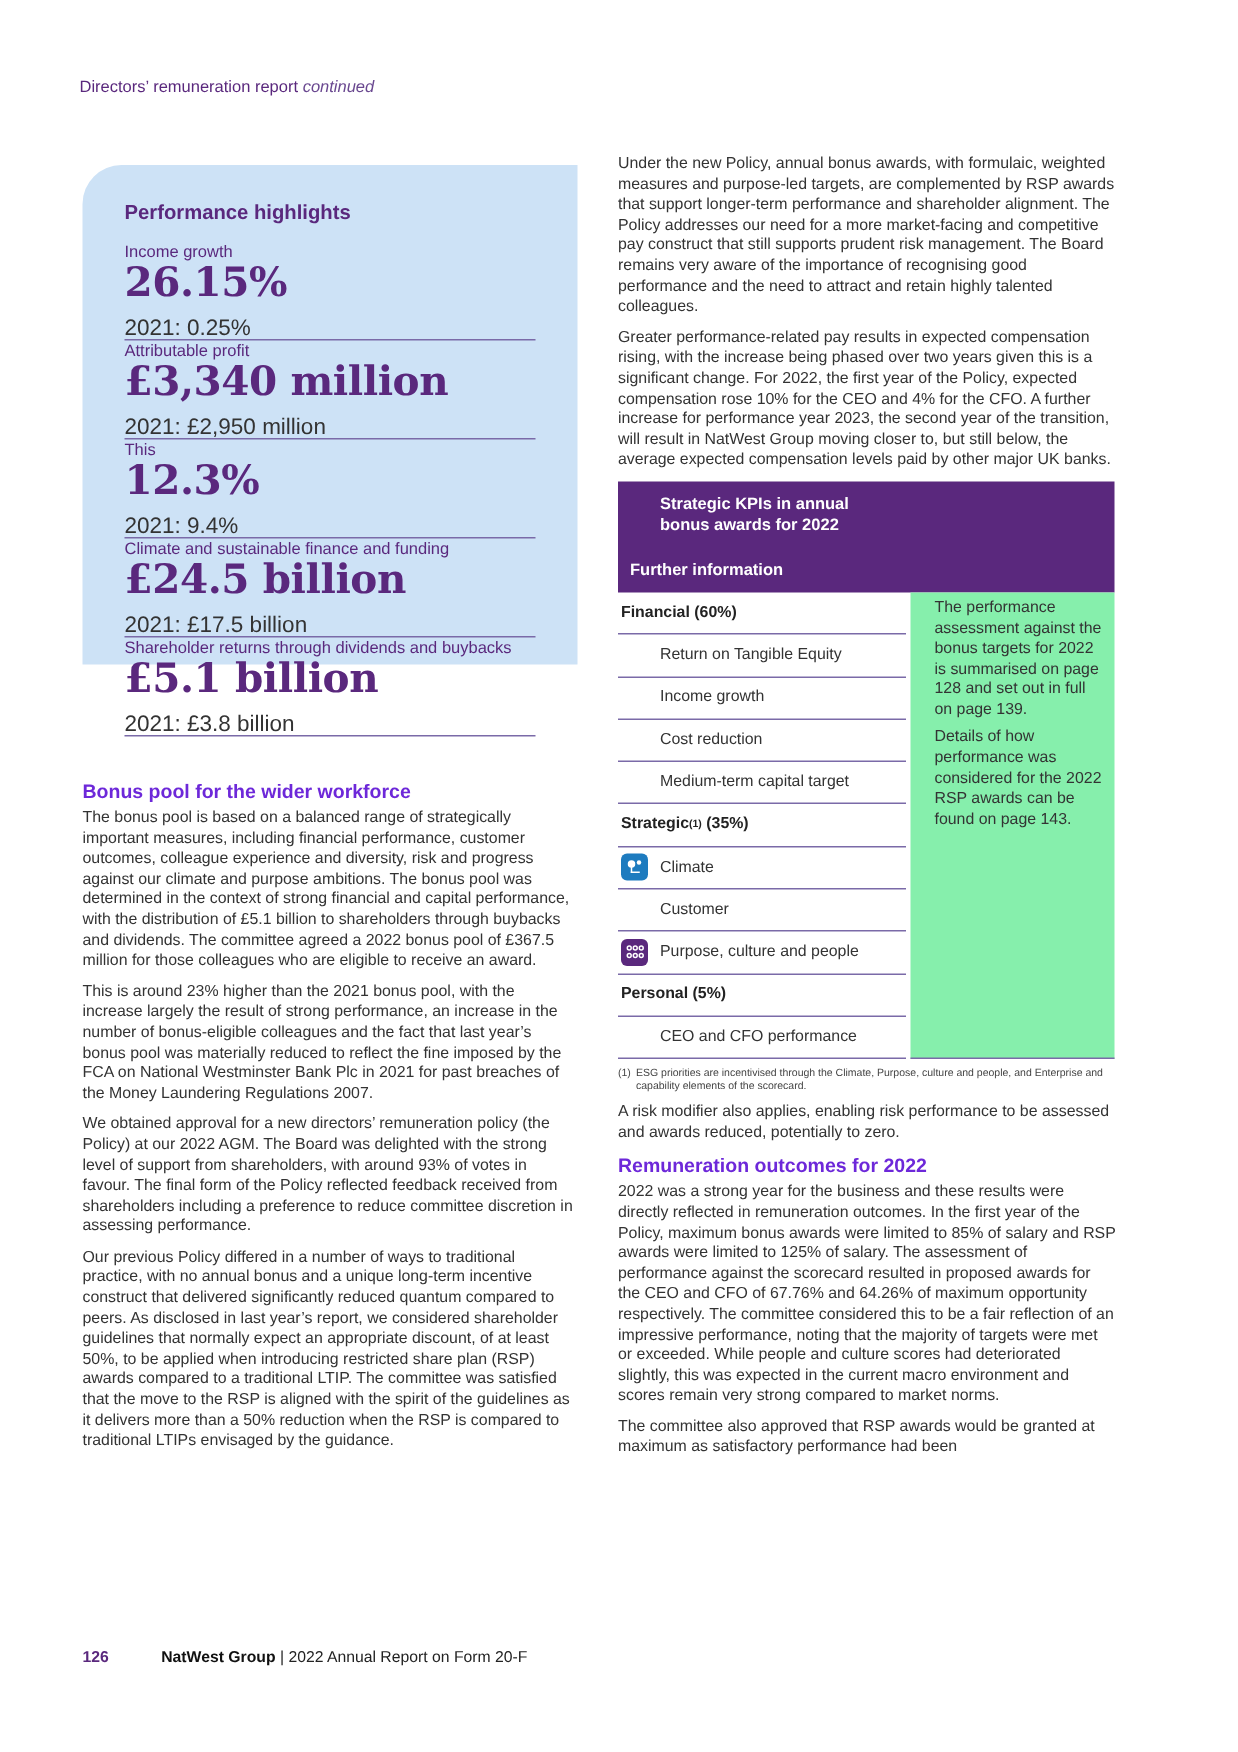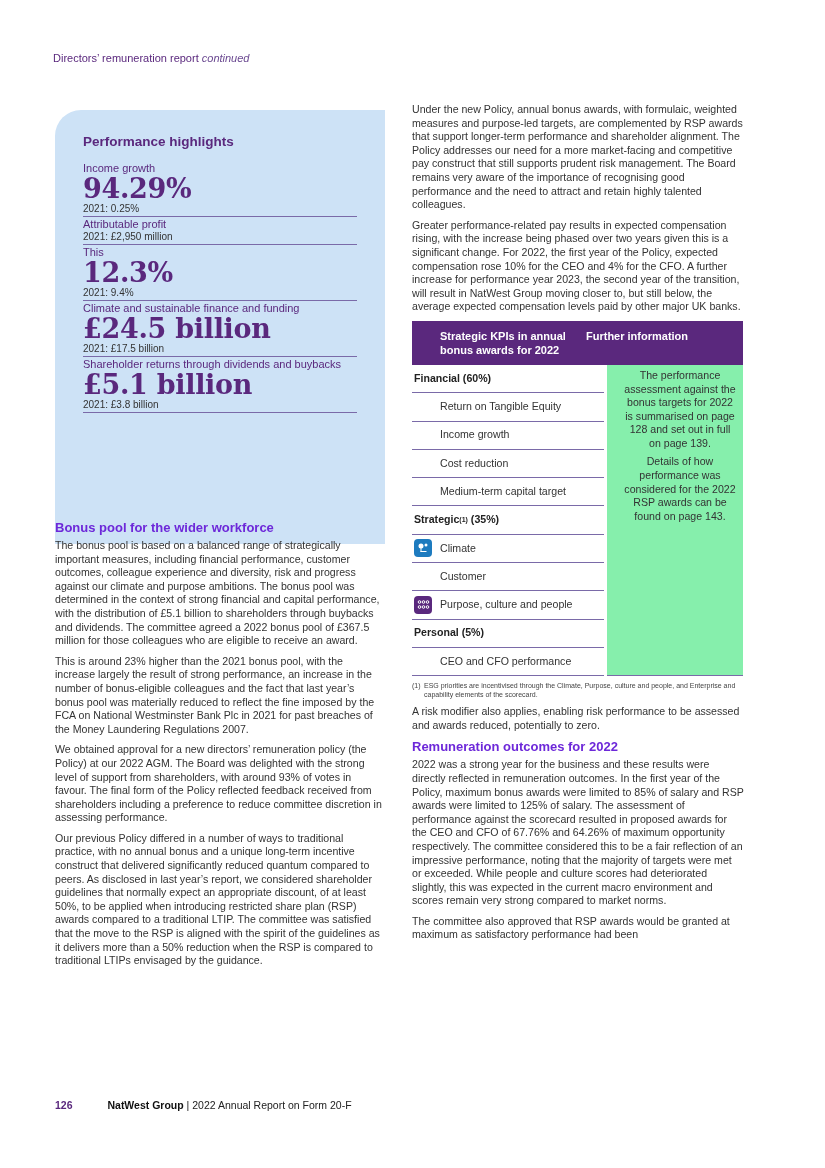--- a/index.html
+++ b/index.html
@@ -2,43 +2,43 @@
 <html><head>
 <meta charset="utf-8">
 <style>
   html, body { margin: 0; padding: 0; background: #ffffff; }
   body { width: 825px; height: 1168px; position: relative; overflow: hidden;
          font-family: "Liberation Sans", sans-serif; color: #333; }
   .running-head { position: absolute; left: 53px; top: 52px; font-size: 11px; color: #5a287d; }
   .running-head em { font-style: italic; color: #6a4890; }
 
   
-  .highlights { position: absolute; left: 55px; top: 110px; width: 330px; height: 434px;
+  .highlights { position: absolute; left: 55px; top: 110px; width: 330px; height: 333px;
                 background: #cde2f6; border-top-left-radius: 26px; box-sizing: border-box;
                 padding: 24px 28px 0 28px; }
   .highlights h3 { margin: 0 0 13px 0; font-size: 13.5px; font-weight: bold; color: #5a287d; }
   .hl-item { border-bottom: 1.5px solid #7a6aa8; margin-right: 0; width: 274px; }
   .hl-label { font-size: 11px; color: #5a287d; line-height: 13px; margin-top: 1px; }
   .hl-value { font-family: "DejaVu Serif", serif; font-weight: bold; font-size: 27px;
               color: #5a287d; line-height: 28px; letter-spacing: -0.3px; }
-  .hl-prior { font-size: 10px; color: #333; line-height: 12px; padding-bottom: 1px; }
+  .hl-prior { font-size: 15px; color: #333; line-height: 12px; padding-bottom: 1px; margin-top: 10px; }
 
   
   .col { position: absolute; font-size: 10.6px; line-height: 13.6px; color: #333; }
   .col-left { left: 55px; top: 520px; width: 330px; }
   .col-right { left: 412px; top: 103px; width: 332px; }
   .col p { margin: 0 0 7px 0; }
   .col h4 { margin: 0 0 3px 0; font-size: 13px; font-weight: bold; color: #6d28d9; line-height: 16px; }
 
   
   .kpi { width: 331px; border-collapse: collapse; margin: 3px 0 6px 0; font-size: 10.6px; }
-  .kpi-head { display: flex; background: #5a287d; color: #fff; font-weight: bold; font-size: 11px; }
+  .kpi-head { display: flex; background: #5a287d; color: #fff; font-weight: bold; font-size: 11px; flex-direction: column; }
   .kpi-head .h1 { width: 166px; padding: 8px 10px 8px 28px; box-sizing: border-box; line-height: 14px; }
   .kpi-head .h2 { flex: 1; padding: 8px 8px; line-height: 14px; }
-  .kpi-body { display: flex; text-align: center; }
+  .kpi-body { display: flex; }
   .kpi-rows { width: 192px; }
   .kpi-row { height: 28.3px; display: flex; align-items: center; border-bottom: 1.5px solid #7a6aa8;
              box-sizing: border-box; }
   .kpi-row.group { font-weight: bold; color: #222; padding-left: 2px; }
   .kpi-row.item { padding-left: 28px; }
   .kpi-row.iconrow { padding-left: 2px; }
   .kpi-row .ic { width: 18px; height: 18px; border-radius: 4px; margin-right: 8px; display: inline-flex;
                  align-items: center; justify-content: center; flex-shrink: 0; }
   .kpi-info { flex: 1; background: #86efac; margin-left: 3px; padding: 4px 6px 0 16px;
               border-bottom: 1.5px solid #7a6aa8; font-size: 10.6px; line-height: 13.6px; }
@@ -57,25 +57,26 @@
 <div class="running-head">
   <span>Directors’ remuneration report</span>
   <em>continued</em>
 </div>
 
 <div class="highlights">
   <h3>Performance highlights</h3>
   <div id="hl-list">
       <div class="hl-item">
         <div class="hl-label">Income growth</div>
-     <div class="hl-value">94.29%</div>
+     <div class="hl-value">26.15%</div>
      <div class="hl-prior">2021: 0.25%</div>
       </div>
       <div class="hl-item">
         <div class="hl-label">Attributable profit</div>
+     <div class="hl-value">£3,340 million</div>
      <div class="hl-prior">2021: £2,950 million</div>
       </div>
       <div class="hl-item">
         <div class="hl-label">This</div>
      <div class="hl-value">12.3%</div>
      <div class="hl-prior">2021: 9.4%</div>
       </div>
       <div class="hl-item">
         <div class="hl-label">Climate and sustainable finance and funding</div>
      <div class="hl-value">£24.5 billion</div>

